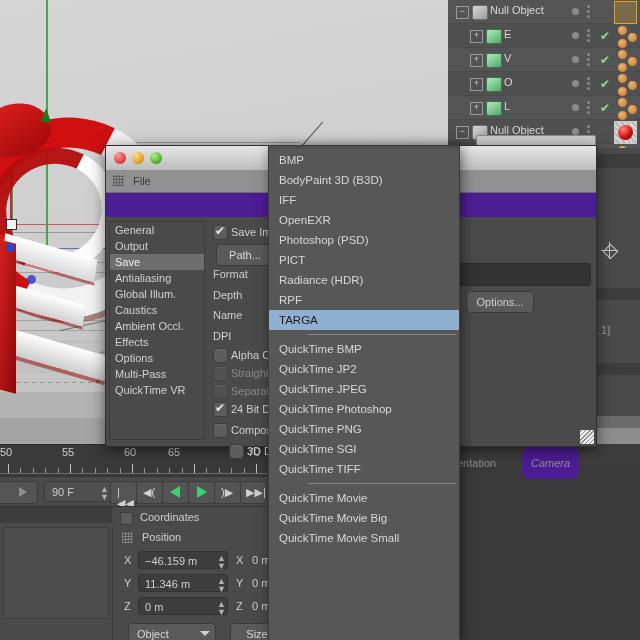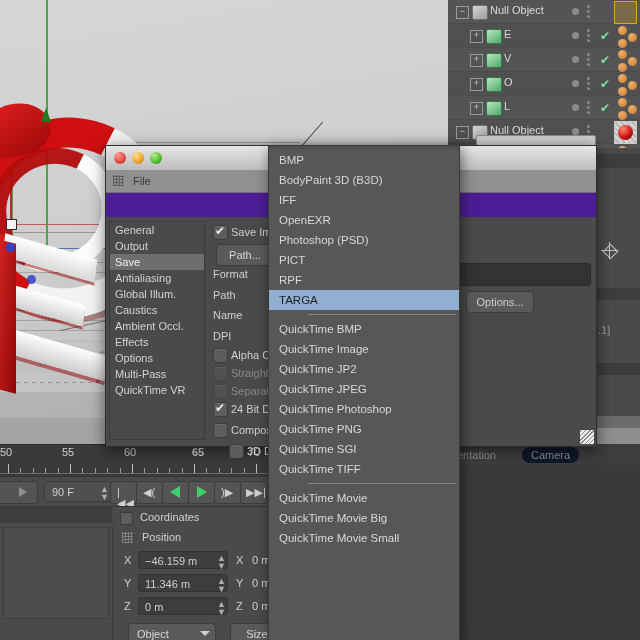--- a/index.html
+++ b/index.html
@@ -61,22 +61,22 @@
   .axis-gizmo{position:absolute;width:17px;height:17px;}
   .axis-gizmo:before,.axis-gizmo:after{content:"";position:absolute;background:#c9c9c9;}
   .axis-gizmo:before{left:8px;top:0;width:1px;height:17px;}
   .axis-gizmo:after{left:0;top:8px;width:17px;height:1px;}
   .axis-gizmo i{position:absolute;left:4px;top:4px;width:9px;height:9px;border:1px solid #c9c9c9;
     transform:rotate(45deg);}
 
   
   #bottomtabs{left:448px;top:444px;width:192px;height:22px;background:#3d3d3d;}
   .btab{position:absolute;top:3px;height:16px;line-height:16px;color:#8e8e8e;font-size:11px;
-    padding:0 9px;border-radius:8px;}
-  .btab.box{background:#0f172a;}
+    padding:8px 9px;border-radius:8px;}
+  .btab.box{background:#4c1d95;font-style:italic;}
 
   
   #ruler{left:0;top:444px;width:448px;height:32px;background:#3a3a3a;
     border-top:1px solid #2b2b2b;}
   .tick{position:absolute;bottom:4px;width:1px;background:#9a9a9a;}
   .tick.maj{height:9px;background:#c0c0c0;}
   .tick.min{height:5px;}
   .rlbl{position:absolute;top:1px;color:#d0d0d0;font-size:11px;}
   #rulerline{position:absolute;left:0;bottom:3px;width:100%;height:1px;background:#6a6a6a;}
 
@@ -367,21 +367,21 @@
       <div class="tick maj" style="left: 380px;"></div>
       <div class="tick min" style="left: 392.4px;"></div>
       <div class="tick min" style="left: 404.8px;"></div>
       <div class="tick min" style="left: 417.2px;"></div>
       <div class="tick min" style="left: 429.6px;"></div>
     </div>
   <div id="ruler-labels">
       <div class="rlbl" style="left: 0px;">50</div>
       <div class="rlbl" style="left: 62px;">55</div>
       <div class="rlbl" style="left: 124px;">60</div>
-      <div class="rlbl" style="left: 192px; font-weight: bold;">65</div>
+      <div class="rlbl" style="left: 168px;">65</div>
       <div class="rlbl" style="left: 248px;">70</div>
       <div class="rlbl" style="left: 310px;">75</div>
       <div class="rlbl" style="left: 372px;">80</div>
     </div>
 </div>
 
 <div class="abs" id="transport">
   <div class="tbtn" style="left:-12px;width:48px;">
     <div class="tri-r" style="position:absolute;left:30px;top:5px;border-left-color:#8e8e8e;border-top-width:5px;border-bottom-width:5px;border-left-width:8px;"></div>
   </div>
@@ -484,21 +484,21 @@
       </div>
 
     <div class="cb on" style="left:107px;top:8px;"></div>
     <div class="fm-lbl" style="left:125px;top:9px;">Save Ima</div>
 
     <div class="pathbtn" style="left:110px;top:27px;width:56px;">
       <span>Path...</span>
     </div>
 
     <div class="fm-lbl" style="left:107px;top:51px;">Format</div>
-    <div class="fm-lbl" style="left:107px;top:72px;">Path</div>
+    <div class="fm-lbl" style="left:107px;top:72px;">Depth</div>
     <div class="fm-lbl" style="left:107px;top:92px;">Name</div>
     <div class="fm-lbl" style="left:107px;top:113px;">DPI</div>
 
     <div class="cb" style="left:107px;top:131px;"></div>
     <div class="fm-lbl" style="left:125px;top:132px;">Alpha Ch</div>
 
     <div class="cb dim" style="left:107px;top:149px;"></div>
     <div class="fm-lbl dim" style="left:125px;top:150px;">Straight .</div>
 
     <div class="cb dim" style="left:107px;top:167px;"></div>
@@ -523,25 +523,25 @@
 
 <div class="abs" id="menu">
   <div id="menu-top-shadow"></div>
   <div id="menu-items" style="padding-top:4px;">
       <div class="mrow">BMP</div>
       <div class="mrow">BodyPaint 3D (B3D)</div>
       <div class="mrow">IFF</div>
       <div class="mrow">OpenEXR</div>
       <div class="mrow">Photoshop (PSD)</div>
       <div class="mrow">PICT</div>
+      <div class="mrow">Radiance (HDR)</div>
       <div class="mrow">RPF</div>
       <div class="mrow hl">TARGA</div>
       <div class="msep"></div>
       <div class="mrow">QuickTime BMP</div>
-      <div class="mrow">QuickTime Image</div>
       <div class="mrow">QuickTime JP2</div>
       <div class="mrow">QuickTime JPEG</div>
       <div class="mrow">QuickTime Photoshop</div>
       <div class="mrow">QuickTime PNG</div>
       <div class="mrow">QuickTime SGI</div>
       <div class="mrow">QuickTime TIFF</div>
       <div class="msep"></div>
       <div class="mrow">QuickTime Movie</div>
       <div class="mrow">QuickTime Movie Big</div>
       <div class="mrow">QuickTime Movie Small</div>

